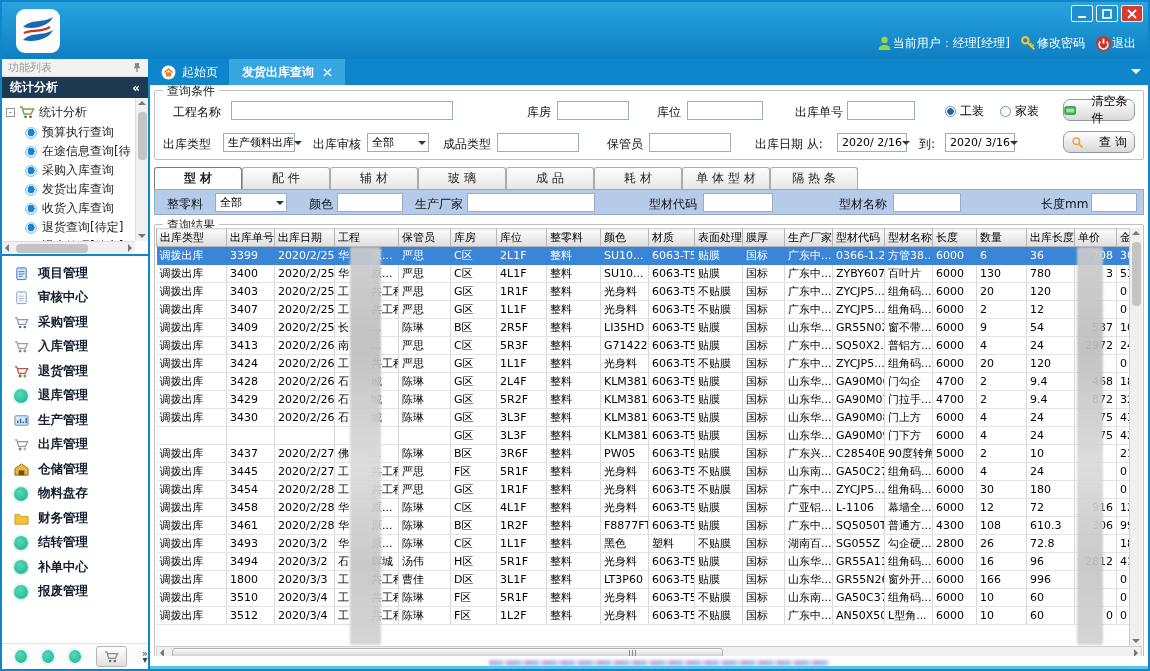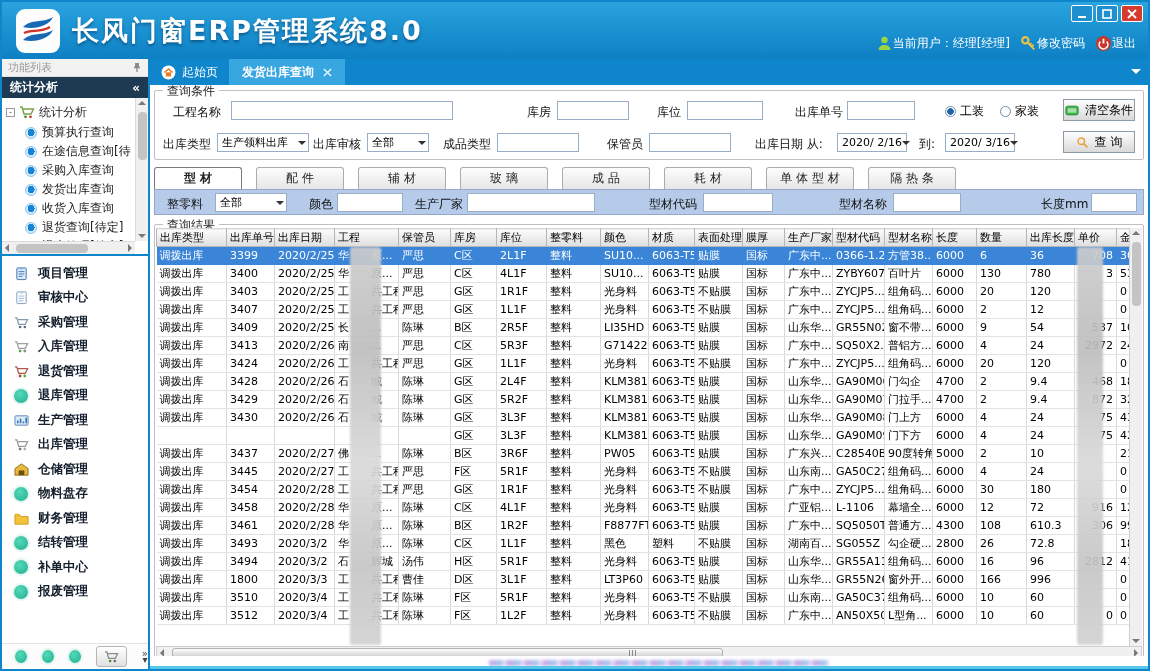--- a/index.html
+++ b/index.html
@@ -55,23 +55,23 @@
   .group{position:relative;border:1px solid #c0c0c0;border-radius:2px;background:#fff}
   .group-title{position:absolute;top:-8px;left:8px;background:#fff;padding:0 4px;font-size:12px;color:#222}
   .query-group{margin:5px 2px 0;height:70px}
   .ql{position:absolute;font-size:12px;color:#111;white-space:nowrap}
   .qi{position:absolute;height:19px;border:1px solid #98aec6;background:#fff}
   .qc{position:absolute;height:19px;border:1px solid #98aec6;background:#fff;font-size:11px;display:flex;align-items:center;justify-content:space-between;padding:0 2px 0 4px;white-space:nowrap}
   .qc .ca{width:0;height:0;border:4px solid transparent;border-top-color:#333;margin-top:4px}
   .radio{position:absolute;display:flex;align-items:center;gap:4px;font-size:12px}
   .rdo{width:11px;height:11px;border-radius:50%;border:1px solid #6c8ea9;background:#fff}
   .rdo.on{background:radial-gradient(#1c62a8 0 3px,#fff 3.5px)}
-  .qbtn{position:absolute;display:flex;align-items:center;justify-content:center;gap:6px;border:1px solid #8f9ba5;border-radius:0;background:linear-gradient(#fefefe,#d9d9d9);font-size:12px;height:22px;cursor:default}
+  .qbtn{position:absolute;display:flex;align-items:center;justify-content:center;gap:15px;border:1px solid #8f9ba5;border-radius:7px;background:linear-gradient(#fefefe,#d9d9d9);font-size:12px;height:22px;cursor:default}
   .mat-tabs{display:flex;margin:7px 2px 0;height:22px}
-  .mat-tab{width:88px;border:1px solid #ababab;border-bottom:none;border-radius:3px 3px 0 0;margin-right:14px;display:flex;align-items:center;justify-content:center;font-size:12px;color:#222;background:linear-gradient(#fdfdfd,#e6e6e6)}
+  .mat-tab{width:88px;border:1px solid #ababab;border-bottom:none;border-radius:3px 3px 0 0;margin-right:0;display:flex;align-items:center;justify-content:center;font-size:12px;color:#222;background:linear-gradient(#fdfdfd,#e6e6e6)}
   .mat-tab.active{background:#fff;font-weight:bold;border-color:#7a7a7a}
   .filter-band{height:26px;background:#b6cbe9;border:1px solid #93a9c6;margin:0 2px;position:relative;font-size:12px}
   .filter-band .ql{top:6px}
   .filter-band .qi,.filter-band .qc{top:3px}
   .results-group{margin:9px 2px 0;height:438px}
   .table-wrap{position:relative;margin:3px 1px 0;height:418px;overflow:hidden}
   table{border-collapse:collapse;table-layout:fixed;width:978px;font-size:11px;color:#000}
   th{height:18px;background:linear-gradient(#fcfcfc,#dedede);border:1px solid #b6b6b6;border-top:1px solid #d5d5d5;font-weight:normal;text-align:left;padding:0 3px;white-space:nowrap;overflow:hidden}
   td{height:18px;border-right:1px solid #d9d9d9;border-bottom:1px solid #e3e3e3;padding:0 3px;white-space:nowrap;overflow:hidden}
   td.right{text-align:right}
@@ -93,21 +93,20 @@
 
 <div class="window">
 
   <div class="titlebar">
     <svg class="logo" viewBox="0 0 44 44">
       <rect width="44" height="44" rx="9" fill="#fdfdfd"></rect>
       <path d="M7 18 C17 9, 25 15, 37 8 C33 17, 19 21, 7 18 Z" fill="#1769b5"></path>
       <path d="M7 31 C17 22, 25 28, 37 21 C33 30, 19 34, 7 31 Z" fill="#1769b5"></path>
       <path d="M8 24 C16 20, 24 24, 34 18" stroke="#cc3322" stroke-width="2.4" fill="none"></path>
     </svg>
-    <div class="app-title">长风门窗ERP管理系统8.0</div>
     <div class="win-controls">
       <div class="win-btn">
           <svg width="10" height="10" viewBox="0 0 10 10">
             <rect x="1" y="7" width="8" height="2" fill="#fff"></rect>
           </svg>
         </div>
       <div class="win-btn">
           <svg width="10" height="10" viewBox="0 0 10 10">
             <rect x="1" y="1" width="8" height="8" fill="none" stroke="#fff" stroke-width="1.6"></rect>
           </svg>
@@ -379,21 +378,21 @@
             <span>家装</span>
           </span>
         <div class="qbtn" style="left:908px;top:8px;width:72px">
           <svg width="14" height="11" viewBox="0 0 16 12">
               <rect x="1" y="1" width="14" height="10" rx="2" fill="#3cb54a" stroke="#2a8a36"></rect>
               <rect x="3" y="3.5" width="10" height="5" fill="#fff" opacity="0.55"></rect>
             </svg>
           <span>清空条件</span>
         </div>
         <span class="ql" style="left:8px;top:45px">出库类型</span>
-        <div class="qc" style="left:62px;top:42px;width:92px">
+        <div class="qc" style="left:68px;top:42px;width:72px">
             <span>生产领料出库</span>
             <i class="ca"></i>
           </div>
         <span class="ql" style="left:158px;top:45px">出库审核</span>
         <div class="qc" style="left:212px;top:42px;width:62px">
             <span>全部</span>
             <i class="ca"></i>
           </div>
         <span class="ql" style="left:288px;top:45px">成品类型</span>
         <input class="qi" style="left: 342px; top: 42px; width: 82px;">

